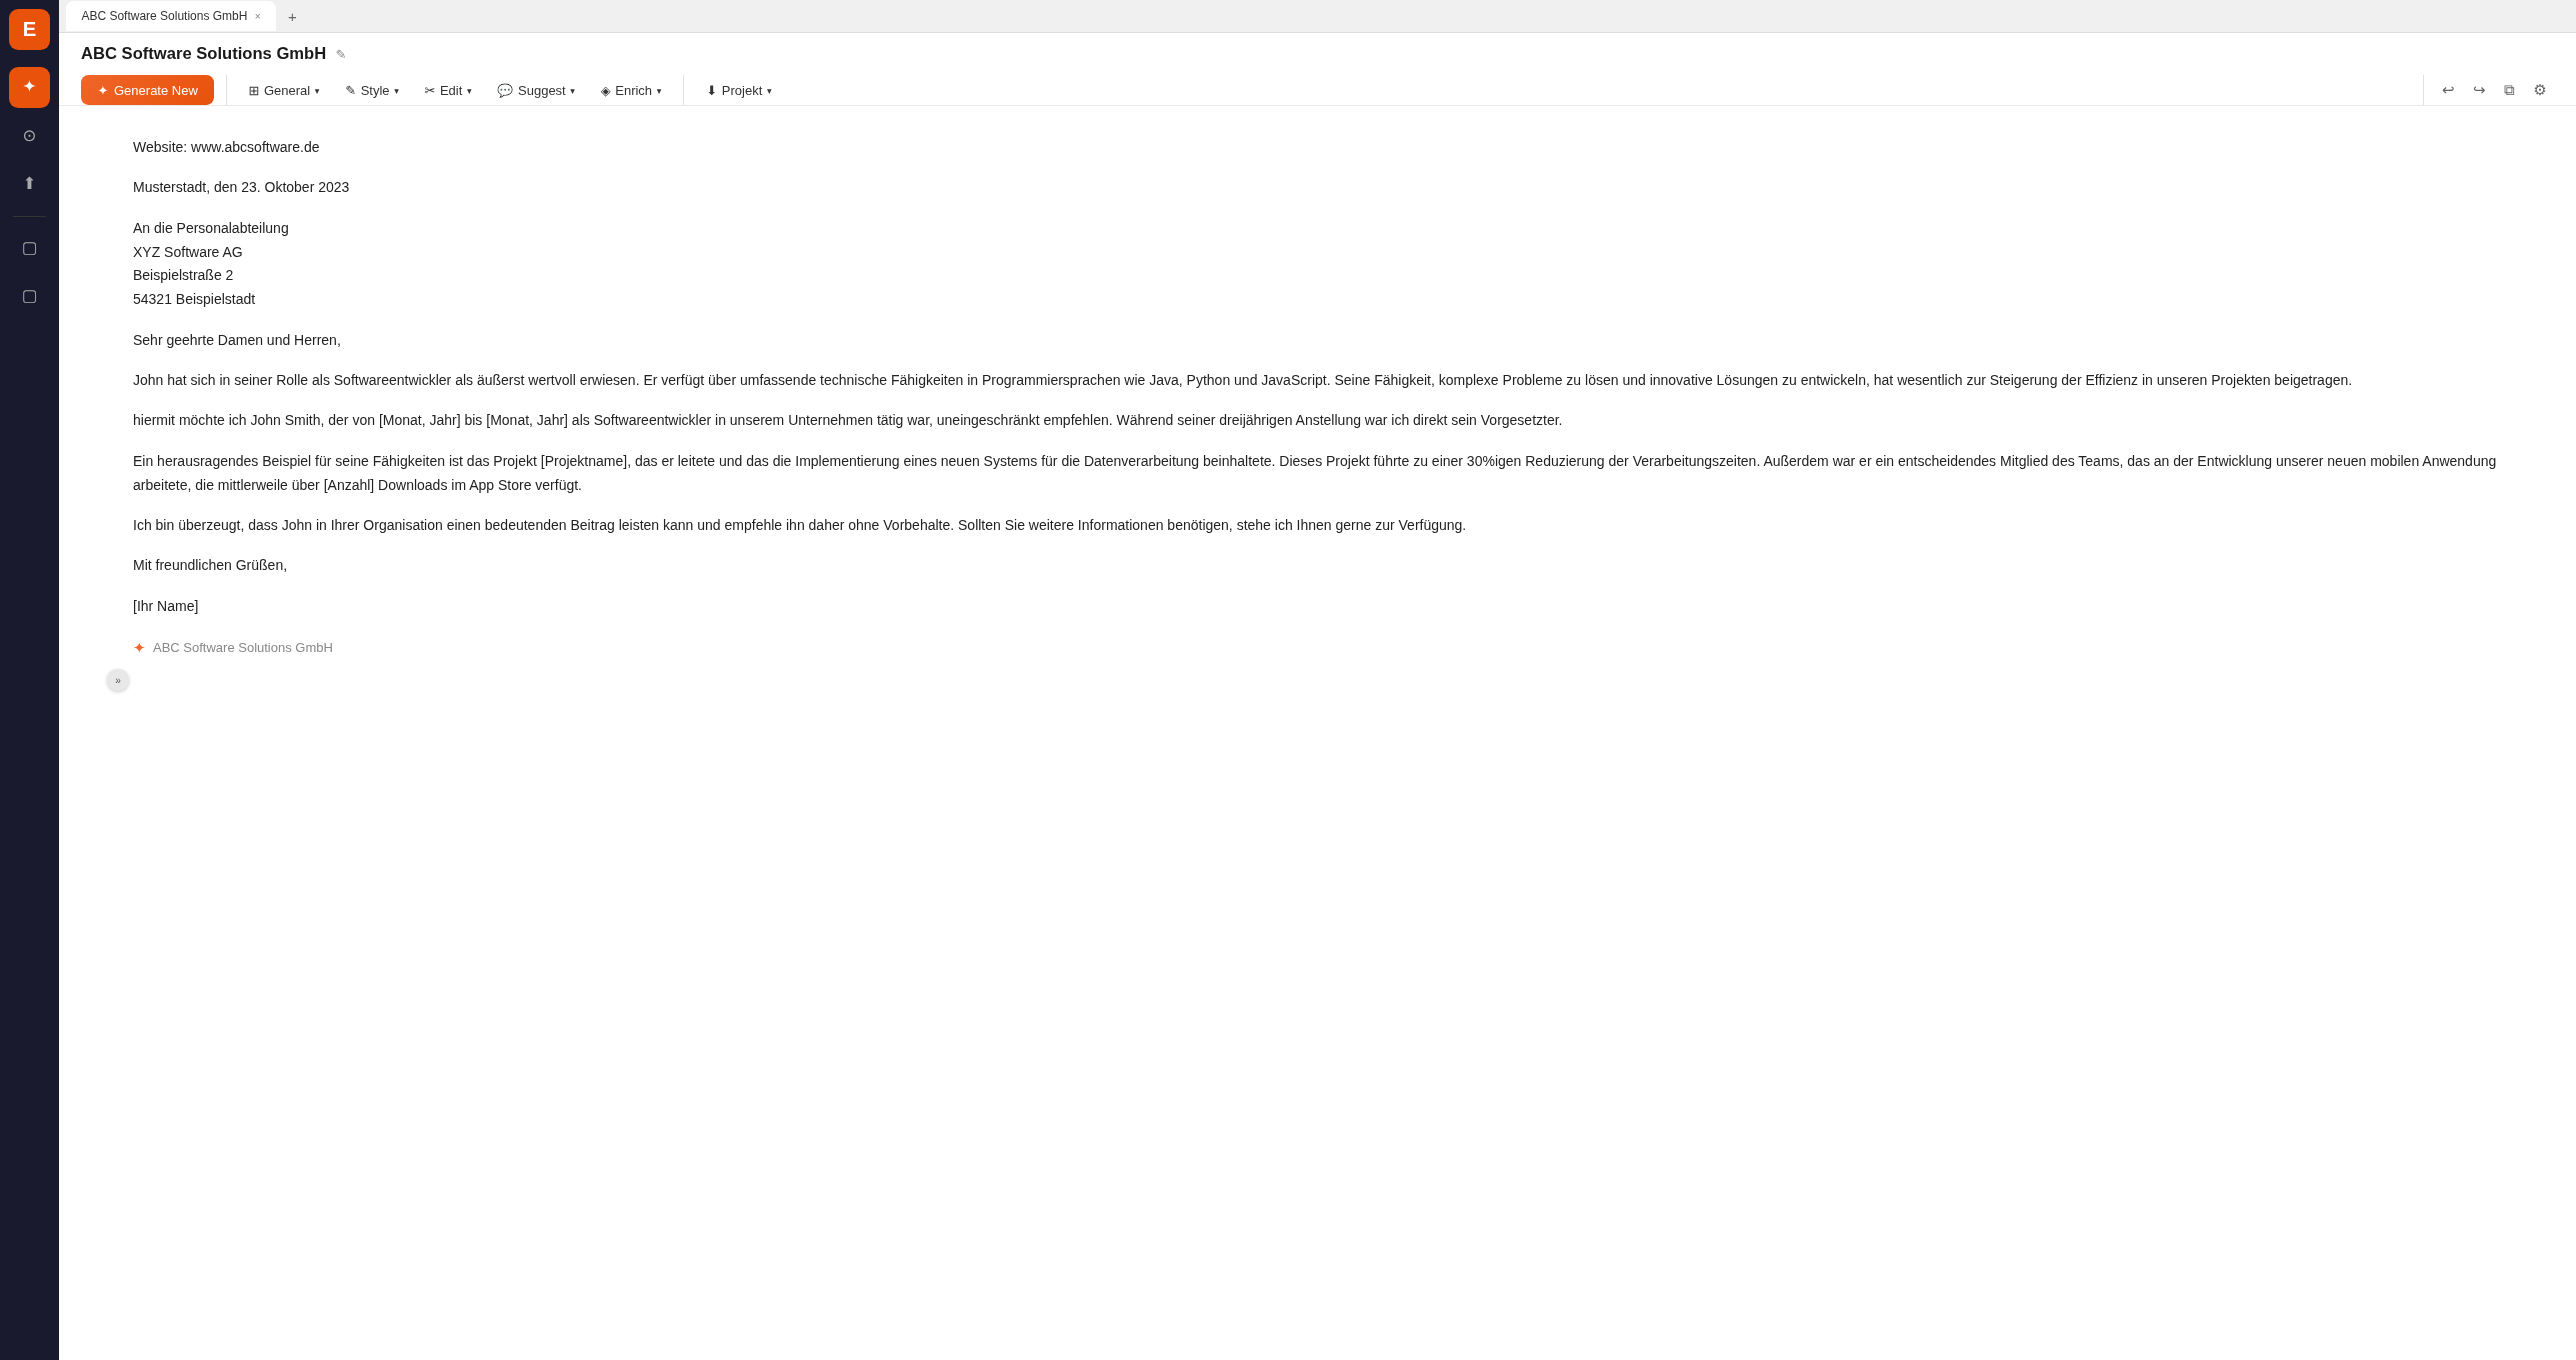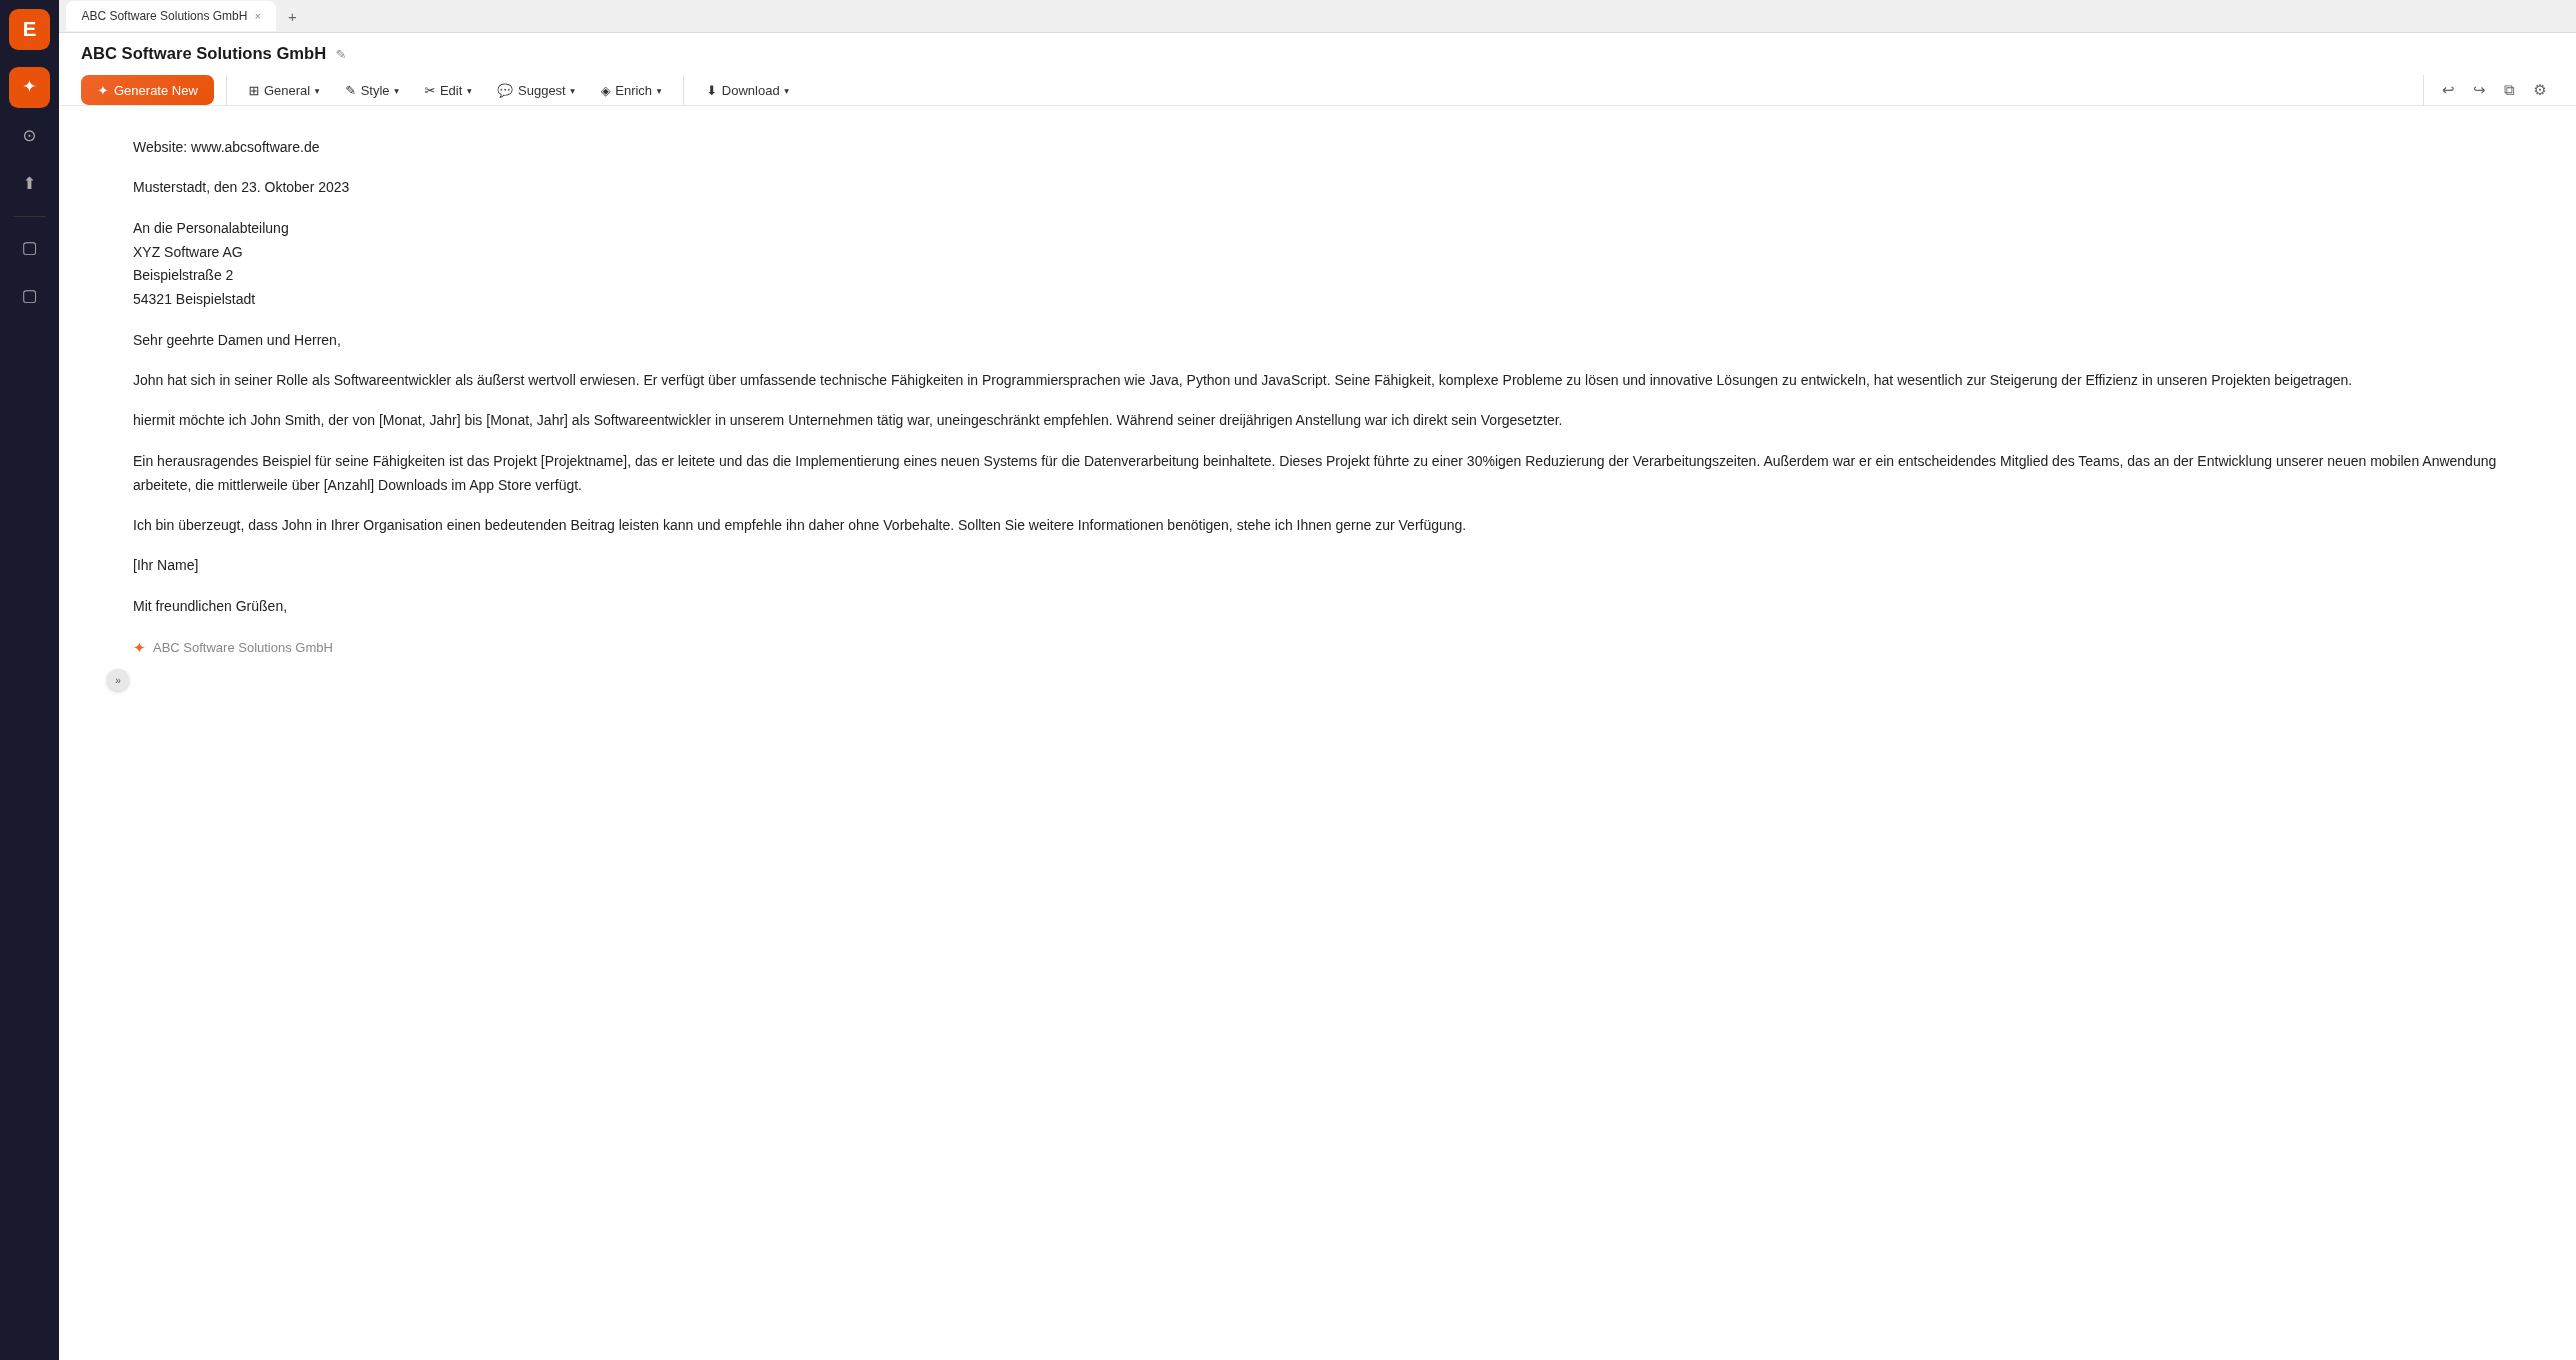--- a/index.html
+++ b/index.html
@@ -302,21 +302,21 @@
         <span class="chevron">▾</span>
       </button>
       <button class="toolbar-btn">
         <span>◈</span>
         <span>Enrich</span>
         <span class="chevron">▾</span>
       </button>
       <div class="toolbar-sep-right"></div>
       <button class="toolbar-btn">
         <span>⬇</span>
-        <span>Download</span>
+        <span>Projekt</span>
         <span class="chevron">▾</span>
       </button>
       <div class="toolbar-right">
         <div class="toolbar-sep-right"></div>
         <button class="icon-btn-sm">
           <span>↩</span>
         </button>
         <button class="icon-btn-sm">
           <span>↪</span>
         </button>
@@ -341,22 +341,22 @@
       <span class="bold">An die Personalabteilung</span><br>
       <span>XYZ Software AG</span><br>
       <span>Beispielstraße 2</span><br>
       <span>54321 Beispielstadt</span>
     </p>
     <p>Sehr geehrte Damen und Herren,</p>
     <p>John hat sich in seiner Rolle als Softwareentwickler als äußerst wertvoll erwiesen. Er verfügt über umfassende technische Fähigkeiten in Programmiersprachen wie Java, Python und JavaScript. Seine Fähigkeit, komplexe Probleme zu lösen und innovative Lösungen zu entwickeln, hat wesentlich zur Steigerung der Effizienz in unseren Projekten beigetragen.</p>
     <p>hiermit möchte ich John Smith, der von [Monat, Jahr] bis [Monat, Jahr] als Softwareentwickler in unserem Unternehmen tätig war, uneingeschränkt empfehlen. Während seiner dreijährigen Anstellung war ich direkt sein Vorgesetzter.</p>
     <p>Ein herausragendes Beispiel für seine Fähigkeiten ist das Projekt [Projektname], das er leitete und das die Implementierung eines neuen Systems für die Datenverarbeitung beinhaltete. Dieses Projekt führte zu einer 30%igen Reduzierung der Verarbeitungszeiten. Außerdem war er ein entscheidendes Mitglied des Teams, das an der Entwicklung unserer neuen mobilen Anwendung arbeitete, die mittlerweile über [Anzahl] Downloads im App Store verfügt.</p>
     <p>Ich bin überzeugt, dass John in Ihrer Organisation einen bedeutenden Beitrag leisten kann und empfehle ihn daher ohne Vorbehalte. Sollten Sie weitere Informationen benötigen, stehe ich Ihnen gerne zur Verfügung.</p>
+    <p>Mit freundlichen Grüßen,</p>
     <p>[Ihr Name]</p>
-    <p>Mit freundlichen Grüßen,</p>
     <div class="doc-footer">
       <span class="sparkle-icon">✦</span>
       <span>ABC Software Solutions GmbH</span>
     </div>
   </div>
 
 </div>
 
 
 </body></html>

